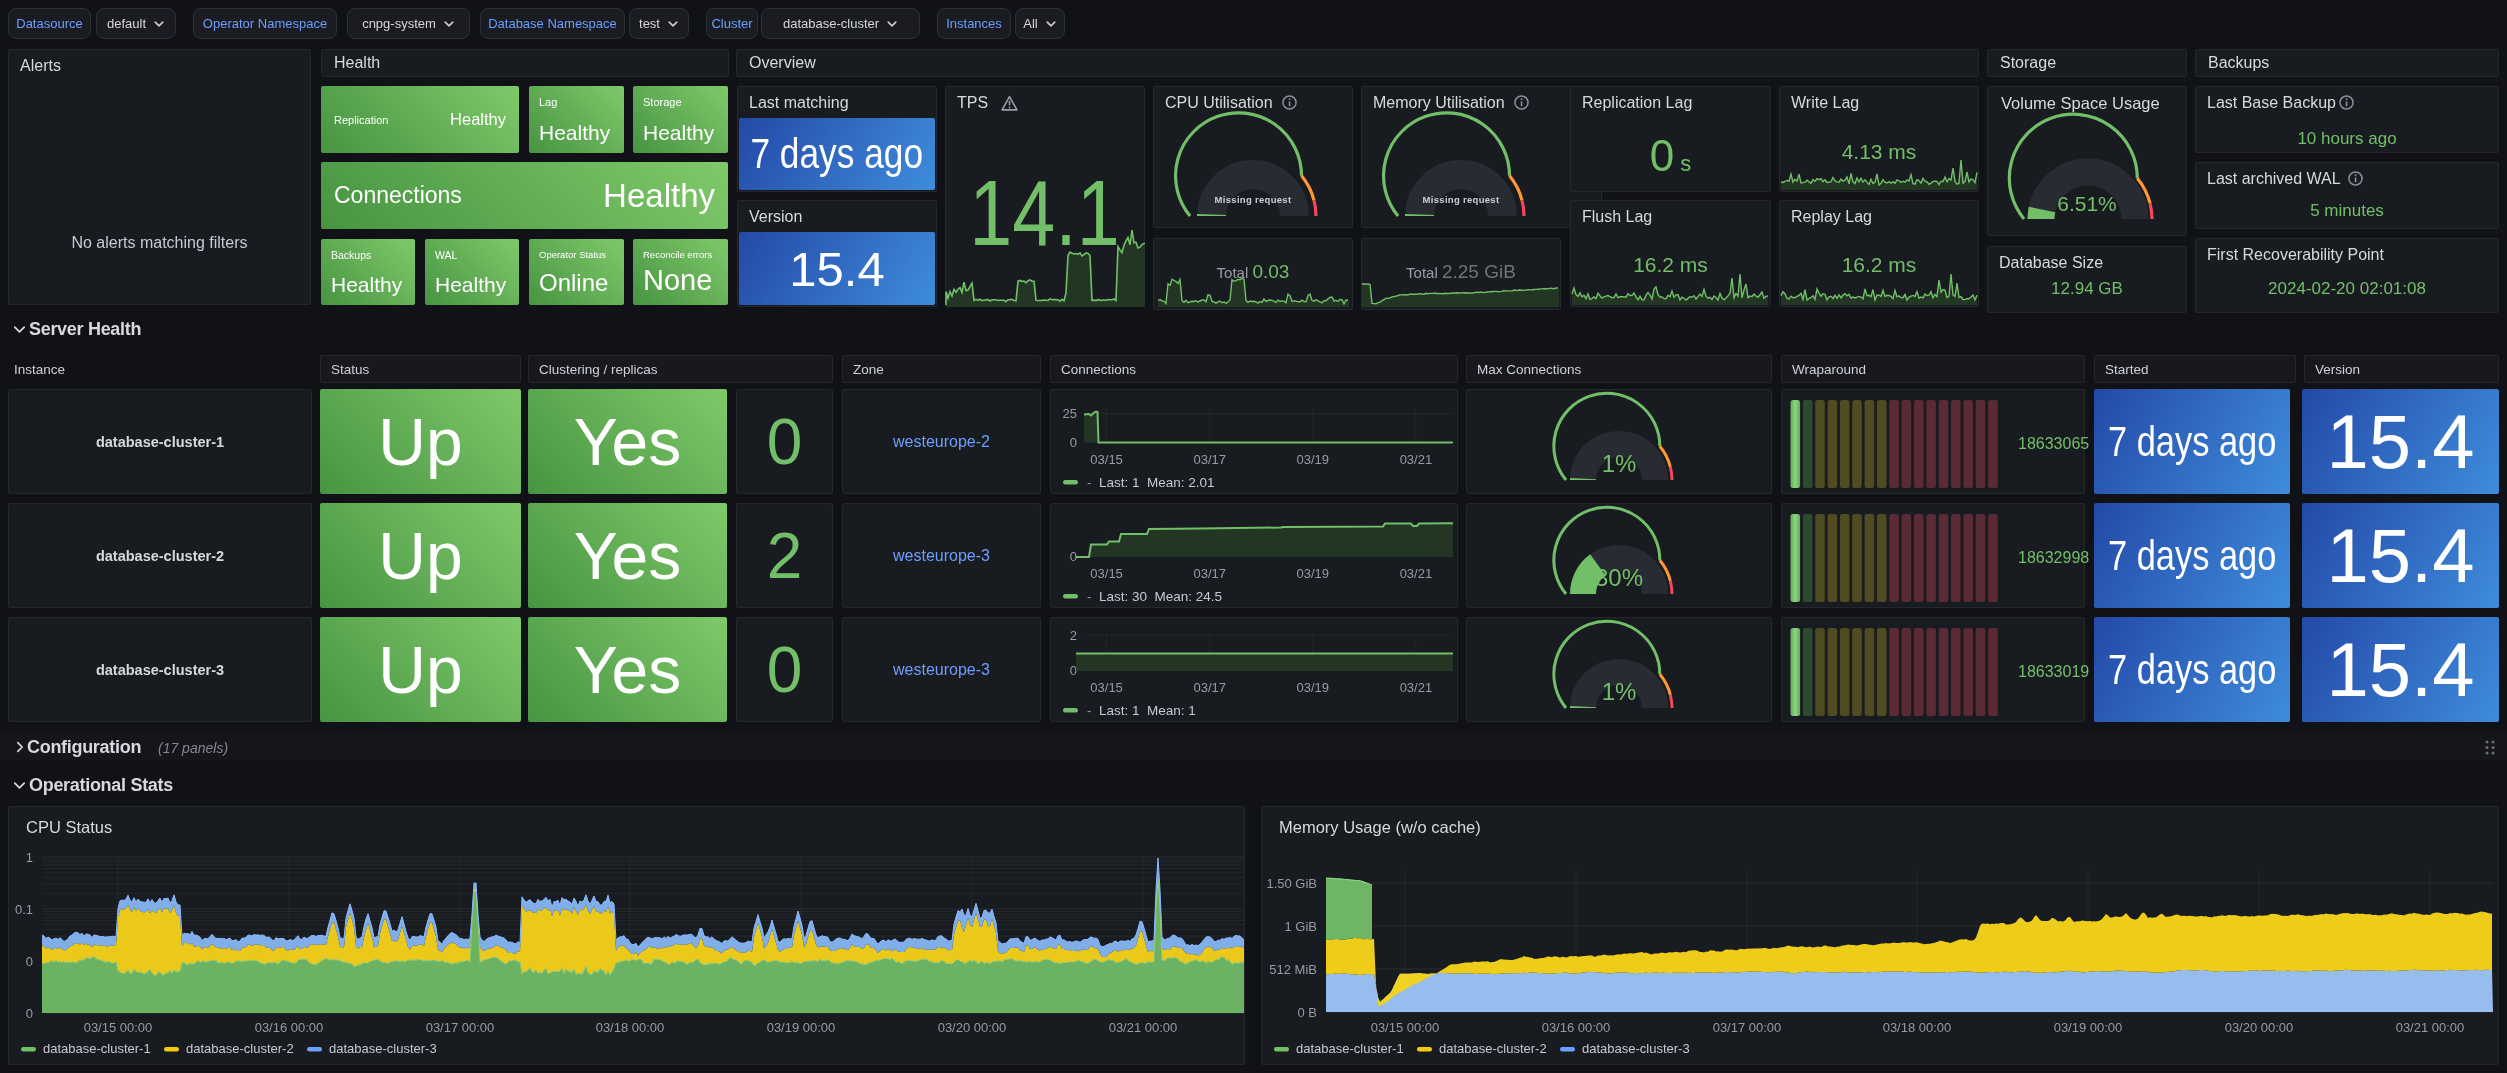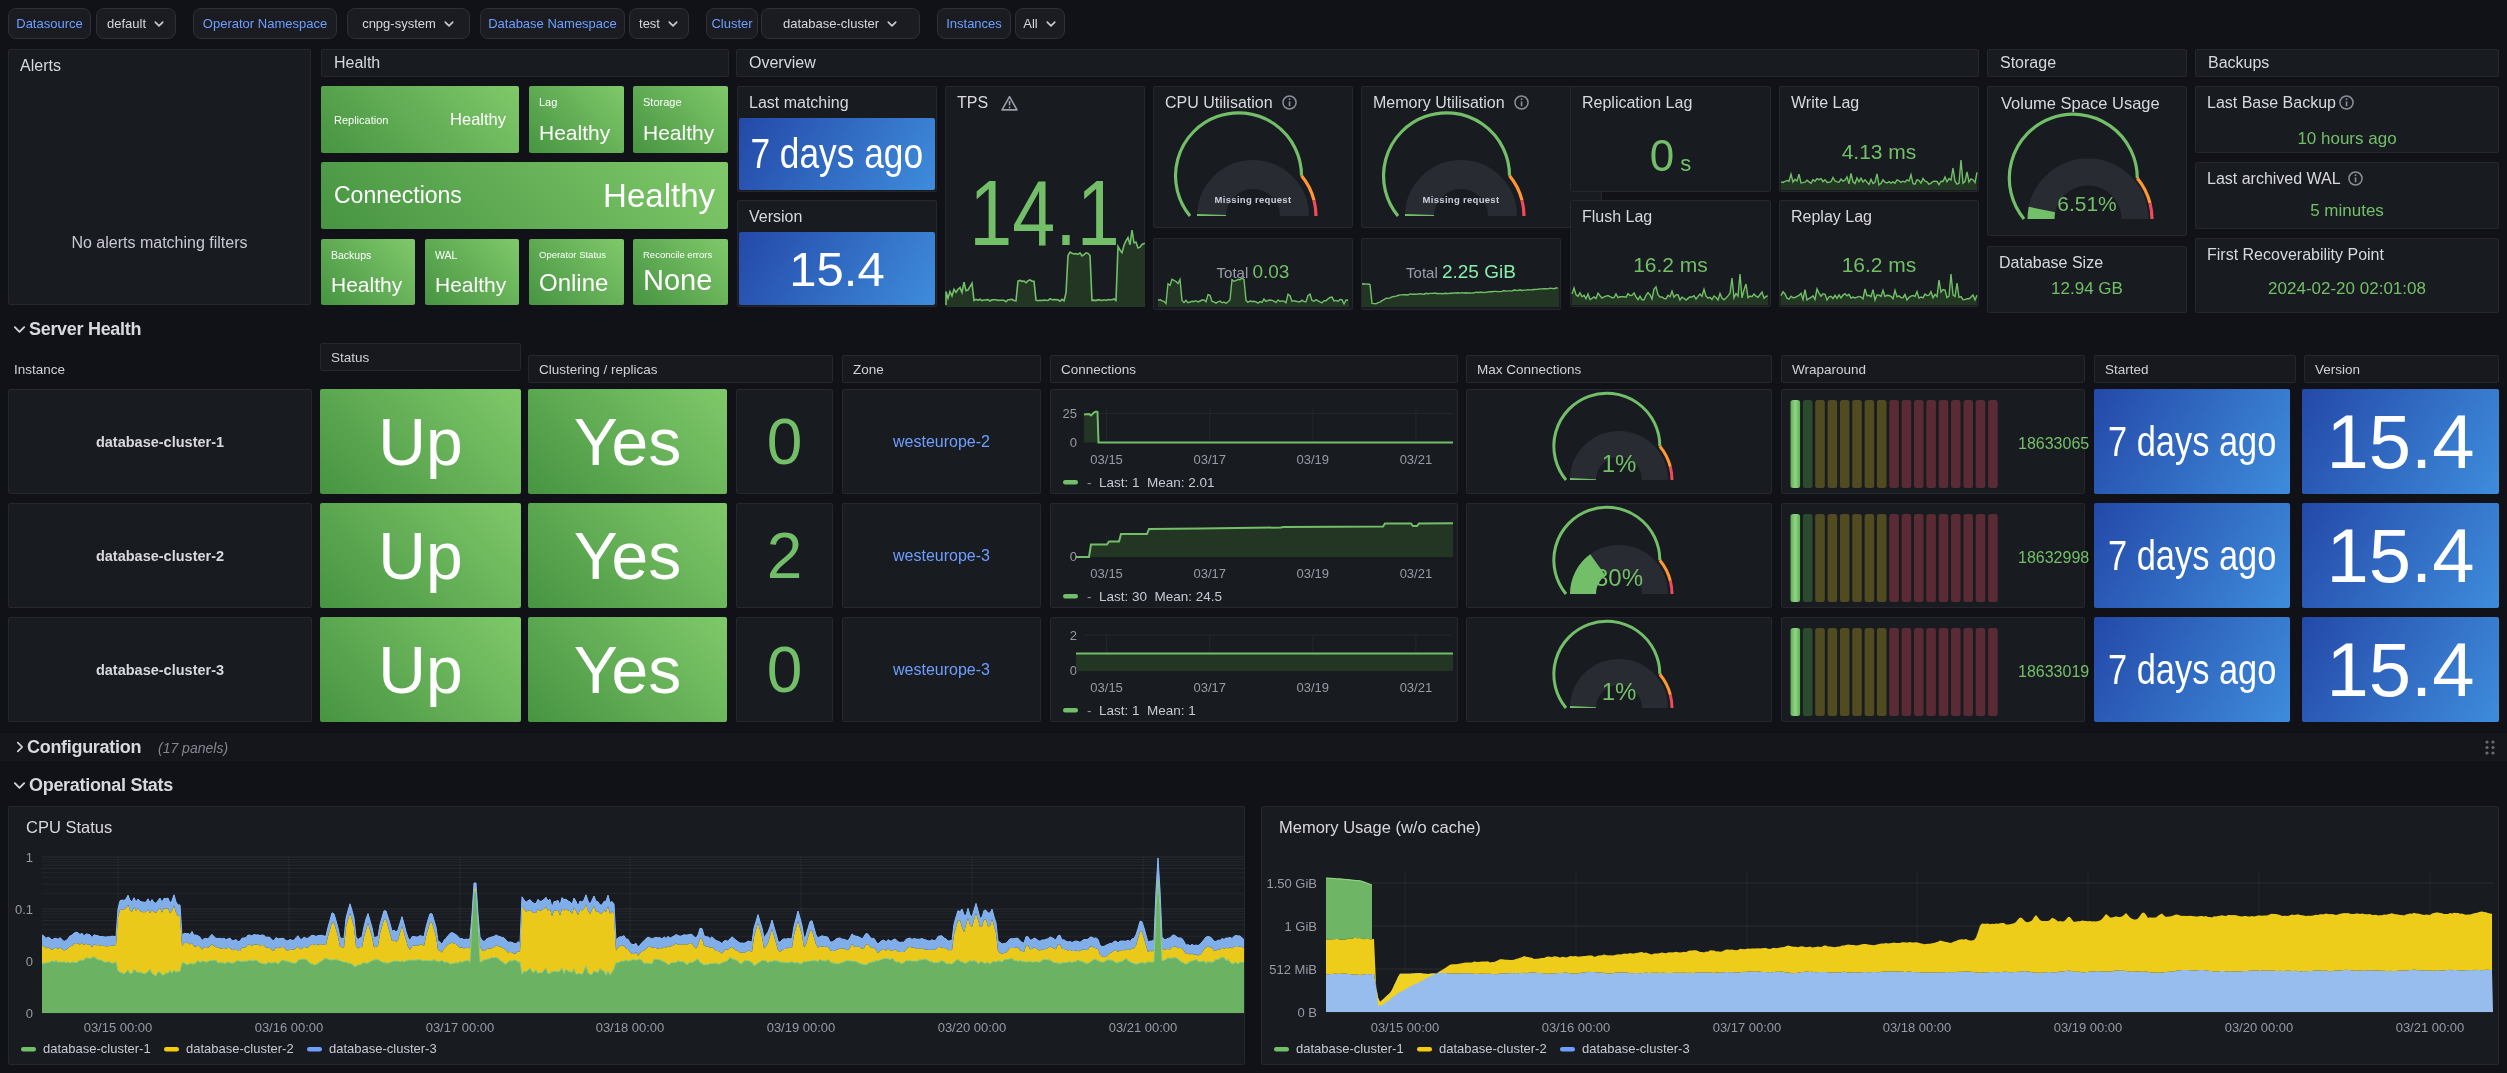--- a/index.html
+++ b/index.html
@@ -150,21 +150,21 @@
       <polygon points="1158.0,305.0 1158.0,300.3 1160.0,299.5 1162.0,300.9 1164.0,301.4 1166.0,303.6 1168.0,283.8 1170.0,285.4 1172.0,279.2 1174.0,280.4 1176.0,281.5 1178.0,283.6 1180.0,279.5 1182.0,300.5 1184.0,302.5 1186.0,300.4 1188.0,302.6 1190.0,302.0 1192.0,301.3 1194.0,301.5 1196.0,300.7 1198.0,302.0 1200.0,301.0 1202.0,300.0 1204.0,300.0 1206.0,301.7 1208.0,294.6 1210.0,295.3 1212.0,301.4 1214.0,301.8 1216.0,303.1 1218.0,301.8 1220.0,301.0 1222.0,302.8 1224.0,302.0 1226.0,303.3 1228.0,301.7 1230.0,300.0 1232.0,279.6 1234.0,281.2 1236.0,280.7 1238.0,279.4 1240.0,279.8 1242.0,278.0 1244.0,279.6 1246.0,300.4 1248.0,302.3 1250.0,301.0 1252.0,301.5 1254.0,301.3 1256.0,301.9 1258.0,303.2 1260.0,301.6 1262.0,302.3 1264.0,299.0 1266.0,301.4 1268.0,300.5 1270.0,300.0 1272.0,300.4 1274.0,301.1 1276.0,302.6 1278.0,299.9 1280.0,301.5 1282.0,300.9 1284.0,301.1 1286.0,302.7 1288.0,294.2 1290.0,295.7 1292.0,301.3 1294.0,300.7 1296.0,301.2 1298.0,301.8 1300.0,301.7 1302.0,300.2 1304.0,301.6 1306.0,301.8 1308.0,295.5 1310.0,294.2 1312.0,300.5 1314.0,301.2 1316.0,299.7 1318.0,300.8 1320.0,301.9 1322.0,302.9 1324.0,300.6 1326.0,300.7 1328.0,298.9 1330.0,297.5 1332.0,297.1 1334.0,300.9 1336.0,300.4 1338.0,301.4 1340.0,299.4 1342.0,299.7 1344.0,304.0 1346.0,300.0 1348.0,300.2 1349.0,300.2 1349.0,307.0 1158.0,307.0" fill="#223623" transform="translate(-1154,-239)"></polygon>
       <polyline points="1158.0,300.3 1160.0,299.5 1162.0,300.9 1164.0,301.4 1166.0,303.6 1168.0,283.8 1170.0,285.4 1172.0,279.2 1174.0,280.4 1176.0,281.5 1178.0,283.6 1180.0,279.5 1182.0,300.5 1184.0,302.5 1186.0,300.4 1188.0,302.6 1190.0,302.0 1192.0,301.3 1194.0,301.5 1196.0,300.7 1198.0,302.0 1200.0,301.0 1202.0,300.0 1204.0,300.0 1206.0,301.7 1208.0,294.6 1210.0,295.3 1212.0,301.4 1214.0,301.8 1216.0,303.1 1218.0,301.8 1220.0,301.0 1222.0,302.8 1224.0,302.0 1226.0,303.3 1228.0,301.7 1230.0,300.0 1232.0,279.6 1234.0,281.2 1236.0,280.7 1238.0,279.4 1240.0,279.8 1242.0,278.0 1244.0,279.6 1246.0,300.4 1248.0,302.3 1250.0,301.0 1252.0,301.5 1254.0,301.3 1256.0,301.9 1258.0,303.2 1260.0,301.6 1262.0,302.3 1264.0,299.0 1266.0,301.4 1268.0,300.5 1270.0,300.0 1272.0,300.4 1274.0,301.1 1276.0,302.6 1278.0,299.9 1280.0,301.5 1282.0,300.9 1284.0,301.1 1286.0,302.7 1288.0,294.2 1290.0,295.7 1292.0,301.3 1294.0,300.7 1296.0,301.2 1298.0,301.8 1300.0,301.7 1302.0,300.2 1304.0,301.6 1306.0,301.8 1308.0,295.5 1310.0,294.2 1312.0,300.5 1314.0,301.2 1316.0,299.7 1318.0,300.8 1320.0,301.9 1322.0,302.9 1324.0,300.6 1326.0,300.7 1328.0,298.9 1330.0,297.5 1332.0,297.1 1334.0,300.9 1336.0,300.4 1338.0,301.4 1340.0,299.4 1342.0,299.7 1344.0,304.0 1346.0,300.0 1348.0,300.2" fill="none" stroke="#73BF69" stroke-width="1.4" transform="translate(-1154,-239)"></polyline>
     </svg>
     <div class="ctr" style="position:absolute;left:0;top:22px;width:100%;font-size:15px;color:#9D9DA9">Total&nbsp; <span style="color:#73BF69;font-size:19px;font-weight:500">0.03</span></div>
   </div>
 <div class="panel" style="left:1361px;top:238px;width:200px;height:72px">
     <svg width="198" height="70" style="left:0;top:0">
       <polygon points="1362.0,284.0 1362.0,284.0 1364.0,283.8 1366.0,284.1 1368.0,284.0 1370.0,284.5 1372.0,303.4 1374.0,303.6 1376.0,303.8 1378.0,302.6 1380.0,302.1 1382.0,300.7 1384.0,299.7 1386.0,298.3 1388.0,298.4 1390.0,297.8 1392.0,296.9 1394.0,296.5 1396.0,296.1 1398.0,295.5 1400.0,294.9 1402.0,294.9 1404.0,294.7 1406.0,294.7 1408.0,295.0 1410.0,293.9 1412.0,294.3 1414.0,294.3 1416.0,294.3 1418.0,294.0 1420.0,293.6 1422.0,294.0 1424.0,294.2 1426.0,293.3 1428.0,293.8 1430.0,293.4 1432.0,293.4 1434.0,293.2 1436.0,293.3 1438.0,293.7 1440.0,293.4 1442.0,293.7 1444.0,293.5 1446.0,293.3 1448.0,293.6 1450.0,293.2 1452.0,293.3 1454.0,292.9 1456.0,293.0 1458.0,292.8 1460.0,293.1 1462.0,292.6 1464.0,293.0 1466.0,292.7 1468.0,293.0 1470.0,292.9 1472.0,293.1 1474.0,292.8 1476.0,292.2 1478.0,292.5 1480.0,292.2 1482.0,292.3 1484.0,292.6 1486.0,292.3 1488.0,291.9 1490.0,291.7 1492.0,291.8 1494.0,291.4 1496.0,291.4 1498.0,291.6 1500.0,291.6 1502.0,291.4 1504.0,290.6 1506.0,291.1 1508.0,290.9 1510.0,290.9 1512.0,291.1 1514.0,290.0 1516.0,290.3 1518.0,290.5 1520.0,289.8 1522.0,290.5 1524.0,290.1 1526.0,290.1 1528.0,289.6 1530.0,289.9 1532.0,289.8 1534.0,289.5 1536.0,289.4 1538.0,289.3 1540.0,288.9 1542.0,288.9 1544.0,288.8 1546.0,288.8 1548.0,288.9 1550.0,288.2 1552.0,288.4 1554.0,288.7 1556.0,288.0 1558.0,287.9 1559.0,287.9 1559.0,307.0 1362.0,307.0" fill="#223623" transform="translate(-1362,-239)"></polygon>
       <polyline points="1362.0,284.0 1364.0,283.8 1366.0,284.1 1368.0,284.0 1370.0,284.5 1372.0,303.4 1374.0,303.6 1376.0,303.8 1378.0,302.6 1380.0,302.1 1382.0,300.7 1384.0,299.7 1386.0,298.3 1388.0,298.4 1390.0,297.8 1392.0,296.9 1394.0,296.5 1396.0,296.1 1398.0,295.5 1400.0,294.9 1402.0,294.9 1404.0,294.7 1406.0,294.7 1408.0,295.0 1410.0,293.9 1412.0,294.3 1414.0,294.3 1416.0,294.3 1418.0,294.0 1420.0,293.6 1422.0,294.0 1424.0,294.2 1426.0,293.3 1428.0,293.8 1430.0,293.4 1432.0,293.4 1434.0,293.2 1436.0,293.3 1438.0,293.7 1440.0,293.4 1442.0,293.7 1444.0,293.5 1446.0,293.3 1448.0,293.6 1450.0,293.2 1452.0,293.3 1454.0,292.9 1456.0,293.0 1458.0,292.8 1460.0,293.1 1462.0,292.6 1464.0,293.0 1466.0,292.7 1468.0,293.0 1470.0,292.9 1472.0,293.1 1474.0,292.8 1476.0,292.2 1478.0,292.5 1480.0,292.2 1482.0,292.3 1484.0,292.6 1486.0,292.3 1488.0,291.9 1490.0,291.7 1492.0,291.8 1494.0,291.4 1496.0,291.4 1498.0,291.6 1500.0,291.6 1502.0,291.4 1504.0,290.6 1506.0,291.1 1508.0,290.9 1510.0,290.9 1512.0,291.1 1514.0,290.0 1516.0,290.3 1518.0,290.5 1520.0,289.8 1522.0,290.5 1524.0,290.1 1526.0,290.1 1528.0,289.6 1530.0,289.9 1532.0,289.8 1534.0,289.5 1536.0,289.4 1538.0,289.3 1540.0,288.9 1542.0,288.9 1544.0,288.8 1546.0,288.8 1548.0,288.9 1550.0,288.2 1552.0,288.4 1554.0,288.7 1556.0,288.0 1558.0,287.9" fill="none" stroke="#73BF69" stroke-width="1.4" transform="translate(-1362,-239)"></polyline>
     </svg>
-    <div class="ctr" style="position:absolute;left:0;top:22px;width:100%;font-size:15px;color:#9D9DA9">Total&nbsp; <span style="color:#86efac;font-size:19px;font-weight:500">2.25 GiB</span></div>
+    <div class="ctr" style="position:absolute;left:0;top:22px;width:100%;font-size:15px;color:#9D9DA9">Total&nbsp; <span style="color:#737373;font-size:19px;font-weight:500">2.25 GiB</span></div>
   </div>
 <div class="panel" style="left:1570px;top:86px;width:201px;height:106px">
     <div style="position:absolute;left:11px;top:7px;font-size:16px;font-weight:500;color:#d8d9df;white-space:nowrap">Replication Lag</div>
     <div class="ctr" style="position:absolute;left:0;top:36px;width:100%;height:66px;color:#73BF69">
       <span style="font-size:44px;font-weight:500">0</span>
       <span style="font-size:22px;font-weight:500;margin:16px 0 0 6px">s</span>
     </div>
   </div>
 <div class="panel" style="left:1779px;top:86px;width:200px;height:106px">
     <div style="position:absolute;left:11px;top:7px;font-size:16px;font-weight:500;color:#d8d9df;white-space:nowrap">Write Lag</div>
@@ -233,21 +233,21 @@
   </div>
 <div class="panel" style="left:2195px;top:238px;width:304px;height:75px">
     <div style="position:absolute;left:11px;top:7px;font-size:16px;font-weight:500;color:#d8d9df;white-space:nowrap">First Recoverability Point</div>
     <div style="position:absolute;left:0;top:40px;width:100%;text-align:center;color:#73BF69;font-size:17px;font-weight:500">2024-02-20 02:01:08</div>
   </div>
 <svg width="15" height="15" style="position:absolute;left:12px;top:322px" viewBox="0 0 16 16">
     <path d="M3 5.5 L8 10.5 L13 5.5" stroke="#d3d4da" stroke-width="2" fill="none" stroke-linecap="round" stroke-linejoin="round"></path>
   </svg>
 <div class="abs" style="left:29px;top:319px;font-size:18px;font-weight:600;letter-spacing:-0.3px;color:#d8d9df">Server Health</div>
 <div class="abs" style="left:14px;top:362px;font-size:13.5px;color:#d0d1d8">Instance</div>
-<div class="hbox" style="left:320px;top:343px;width:201px;height:28px">
+<div class="hbox" style="left:320px;top:355px;width:201px;height:28px">
     <div style="position:absolute;left:10px;top:6px;font-size:13.5px;color:#d0d1d8">Status</div>
   </div>
 <div class="hbox" style="left:528px;top:355px;width:305px;height:28px">
     <div style="position:absolute;left:10px;top:6px;font-size:13.5px;color:#d0d1d8">Clustering / replicas</div>
   </div>
 <div class="hbox" style="left:842px;top:355px;width:199px;height:28px">
     <div style="position:absolute;left:10px;top:6px;font-size:13.5px;color:#d0d1d8">Zone</div>
   </div>
 <div class="hbox" style="left:1050px;top:355px;width:408px;height:28px">
     <div style="position:absolute;left:10px;top:6px;font-size:13.5px;color:#d0d1d8">Connections</div>

